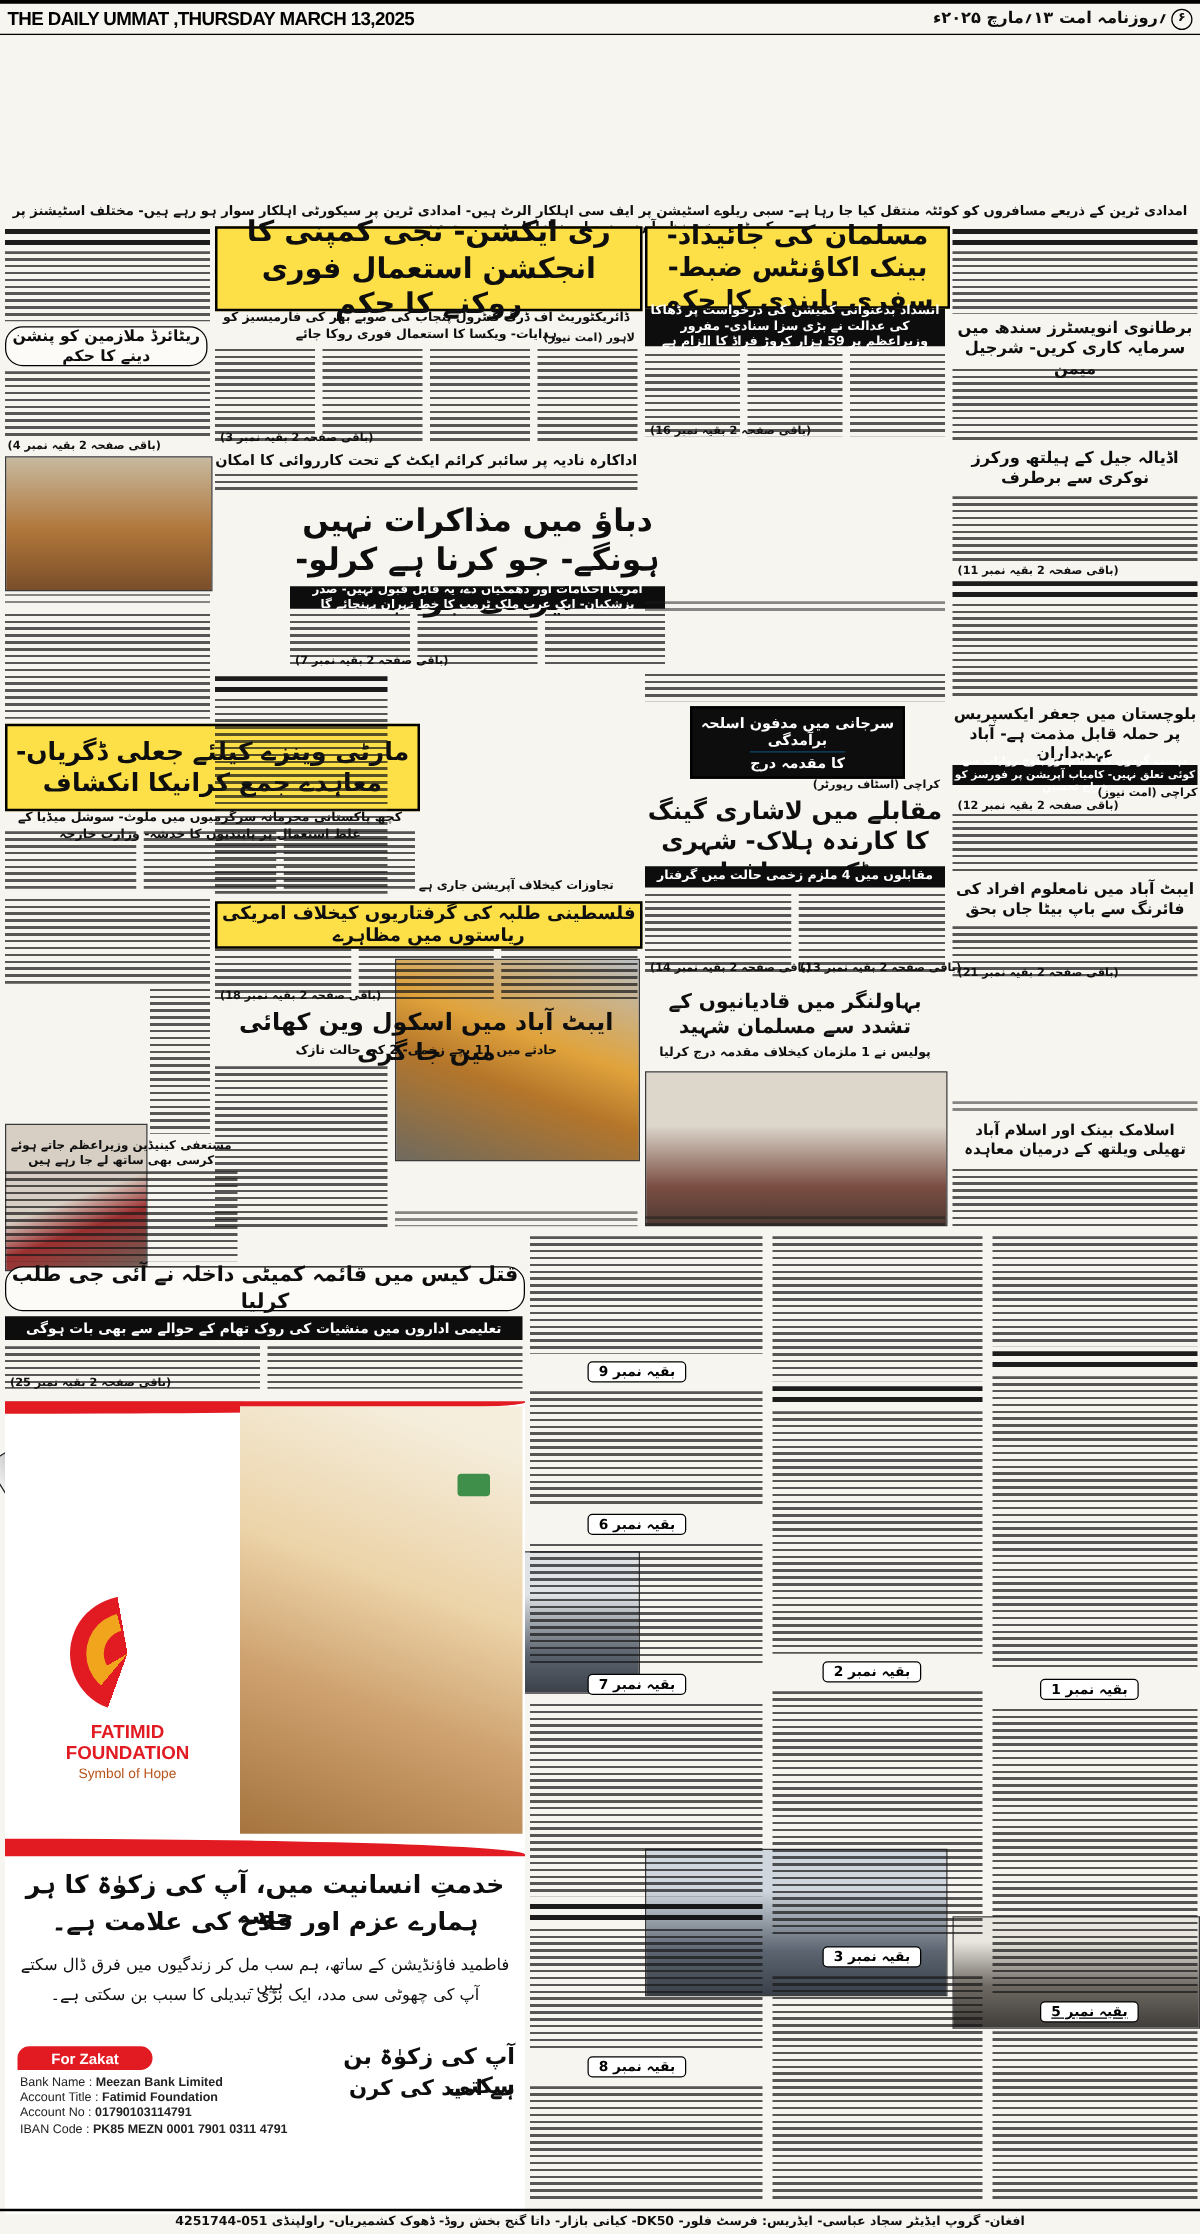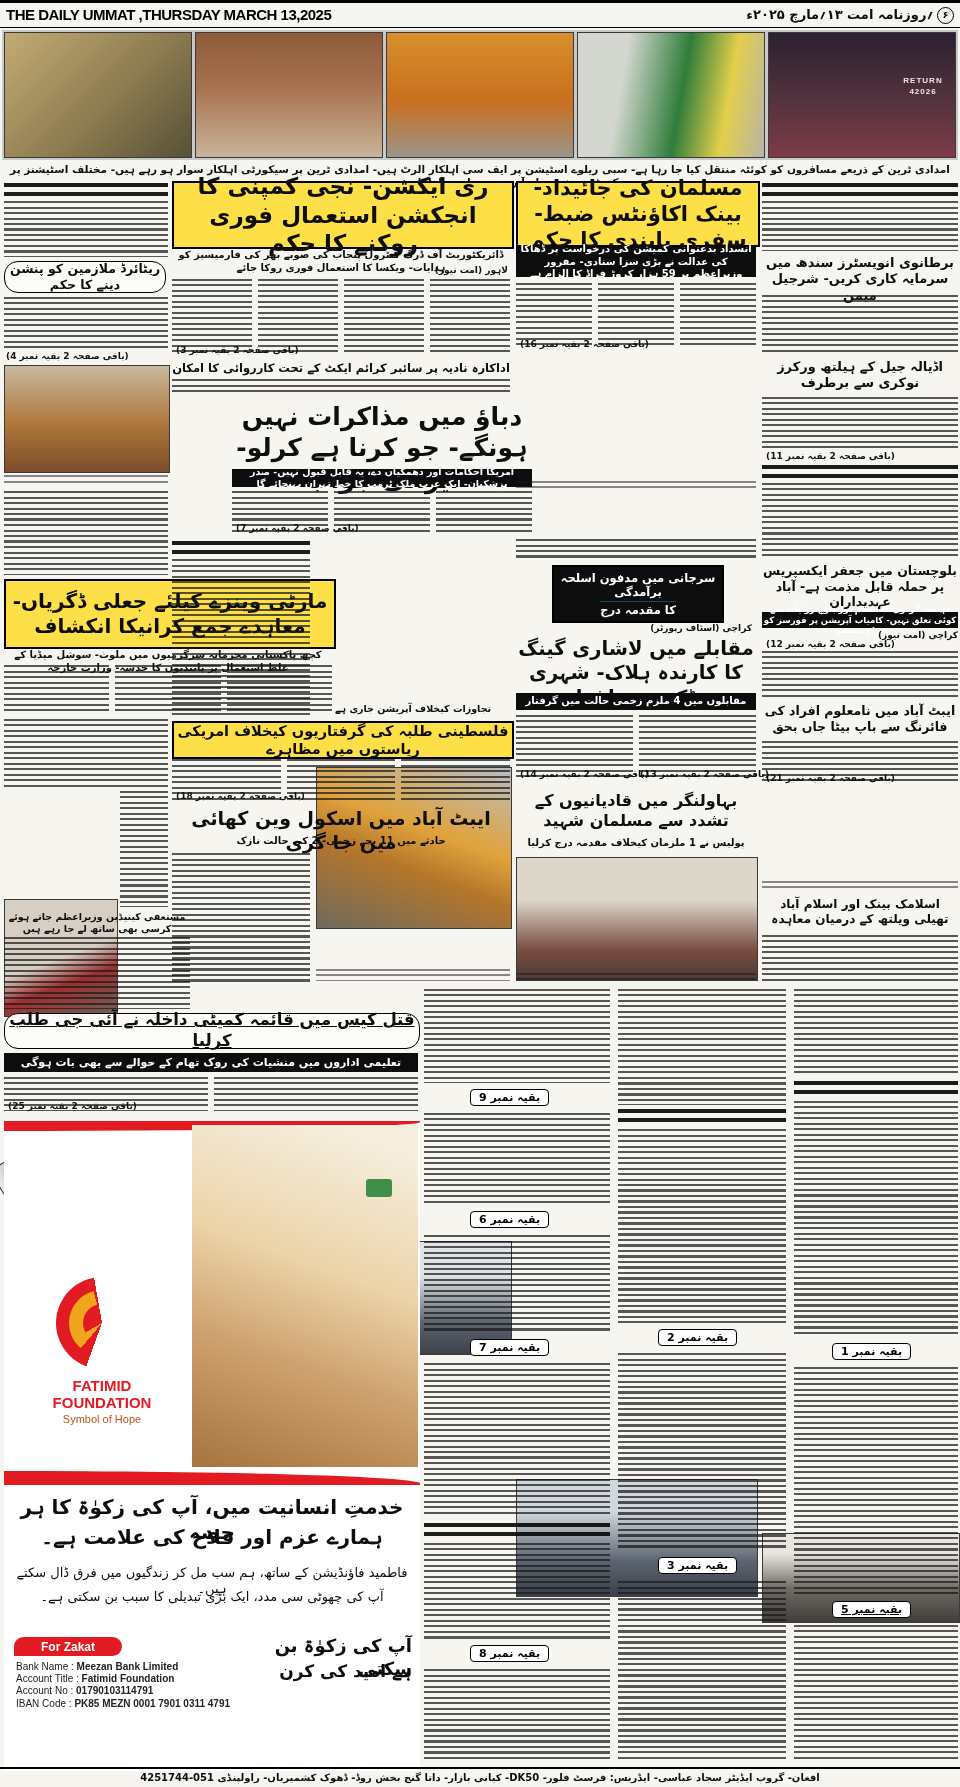--- a/index.html
+++ b/index.html
@@ -33,29 +33,20 @@
 
   <div class="abs" style="left:6px;top:2px;width:520px;height:20px;">
     <span class="en" style="font-weight:bold;font-size:15px;letter-spacing:-0.5px;">THE DAILY UMMAT ,THURSDAY MARCH 13,2025</span>
   </div>
   <div class="abs u" style="right:6px;top:2px;height:20px;font-size:13px;direction:rtl;display:flex;align-items:center;">
     <span class="badge">۶</span>
     <span>؍روزنامہ امت ۱۳؍مارچ ۲۰۲۵ء</span>
   </div>
   <div class="abs" style="left:0;top:24px;width:960px;border-top:1.5px solid #000;"></div>
 
-  <div class="abs" style="left:2px;top:27px;width:956px;height:130px;background:#c9c9c9;display:flex;gap:3px;padding:2px;box-sizing:border-box;">
-    <div class="ph" style="flex:1;background:linear-gradient(135deg,#c3ab74 0%,#8d7c51 55%,#585136 100%);"></div>
-    <div class="ph" style="flex:1;background:linear-gradient(180deg,#8d5a3b 0%,#a97350 45%,#c8b49a 100%);"></div>
-    <div class="ph" style="flex:1;background:linear-gradient(180deg,#d98f2b 0%,#c96f1f 55%,#9a958b 100%);"></div>
-    <div class="ph" style="flex:1;background:linear-gradient(100deg,#d4d7d0 25%,#2f7d3a 55%,#e3cf4b 78%,#b9b4a6 100%);"></div>
-    <div class="ph" style="flex:1;background:linear-gradient(180deg,#2b2030 0%,#54333e 55%,#7d3b47 100%);">
-      <div class="en abs" style="right:6px;top:42px;width:52px;color:#efe6df;font-size:8px;font-weight:bold;text-align:center;letter-spacing:1px;line-height:1.4;">RETURN 42026</div>
-    </div>
-  </div>
   <div class="abs u" style="left:0;top:160px;width:960px;font-size:10.5px;">امدادی ٹرین کے ذریعے مسافروں کو کوئٹہ منتقل کیا جا رہا ہے- سبی ریلوے اسٹیشن پر ایف سی اہلکار الرٹ ہیں- امدادی ٹرین پر سیکورٹی اہلکار سوار ہو رہے ہیں- مختلف اسٹیشنز پر سیکورٹی سخت نظر آ رہی ہے- لیویز اہلکار بھی موجود ہیں</div>
 
   <div class="abs hgk" style="left:4px;top:180px;width:164px;height:14px;"></div>
   <div class="abs gk" style="left:4px;top:198px;width:164px;height:56px;"></div>
   <div class="abs rbox u" style="left:4px;top:258px;width:160px;height:30px;font-size:12.5px;display:flex;align-items:center;justify-content:center;">ریٹائرڈ ملازمین کو پنشن دینے کا حکم</div>
   <div class="abs gk" style="left:4px;top:294px;width:164px;height:52px;"></div>
   <div class="abs cont" style="left:6px;top:348px;">(باقی صفحہ 2 بقیہ نمبر 4)</div>
   <div class="abs ph" style="left:4px;top:362px;width:164px;height:106px;background:linear-gradient(180deg,#c7b99f 0%,#b0763a 55%,#7a4e2a 100%);"></div>
   <div class="abs gk" style="left:4px;top:472px;width:164px;height:10px;opacity:.7;"></div>
   <div class="abs gk" style="left:4px;top:488px;width:164px;height:84px;"></div>
@@ -69,21 +60,21 @@
     <div class="gk"></div>
     <div class="gk"></div>
   </div>
 
   <div class="abs gk" style="left:4px;top:716px;width:164px;height:68px;"></div>
   <div class="abs ph" style="left:4px;top:788px;width:112px;height:116px;background:linear-gradient(160deg,#d8cfc4 50%,#9c2f2f 68%,#6e6259 100%);"></div>
   <div class="abs gk" style="left:120px;top:788px;width:48px;height:116px;"></div>
   <div class="abs u" style="left:4px;top:908px;width:186px;font-size:9.5px;">مستعفی کینیڈین وزیراعظم جاتے ہوئے کرسی بھی ساتھ لے جا رہے ہیں</div>
   <div class="abs gk" style="left:4px;top:934px;width:186px;height:72px;"></div>
 
-  <div class="abs rbox u" style="left:4px;top:1010px;width:414px;height:34px;font-size:16.5px;display:flex;align-items:center;justify-content:center;text-decoration:underline;">قتل کیس میں قائمہ کمیٹی داخلہ نے آئی جی طلب کرلیا</div>
+  <div class="abs rbox u" style="left:4px;top:1010px;width:414px;height:34px;font-size:16.5px;display:flex;align-items:center;justify-content:center;">قتل کیس میں قائمہ کمیٹی داخلہ نے آئی جی طلب کرلیا</div>
   <div class="abs bar u" style="left:4px;top:1050px;width:414px;height:19px;font-size:11px;">تعلیمی اداروں میں منشیات کی روک تھام کے حوالے سے بھی بات ہوگی</div>
   <div class="abs cols" style="left:4px;top:1074px;width:414px;height:34px;">
     <div class="gk"></div>
     <div class="gk"></div>
   </div>
   <div class="abs cont" style="left:8px;top:1098px;">(باقی صفحہ 2 بقیہ نمبر 25)</div>
 
   <div class="abs" style="left:4px;top:1118px;width:186px;height:150px;border:2.5px solid #000;background:#fff;">
     <div class="u" style="font-size:11.5px;margin-top:3px;padding:0 3px;">داد- خارش- کھجلی اور عام جلدی امراض کا ہونا</div>
     <div class="abs" style="left:6px;top:34px;width:46px;height:96px;">

